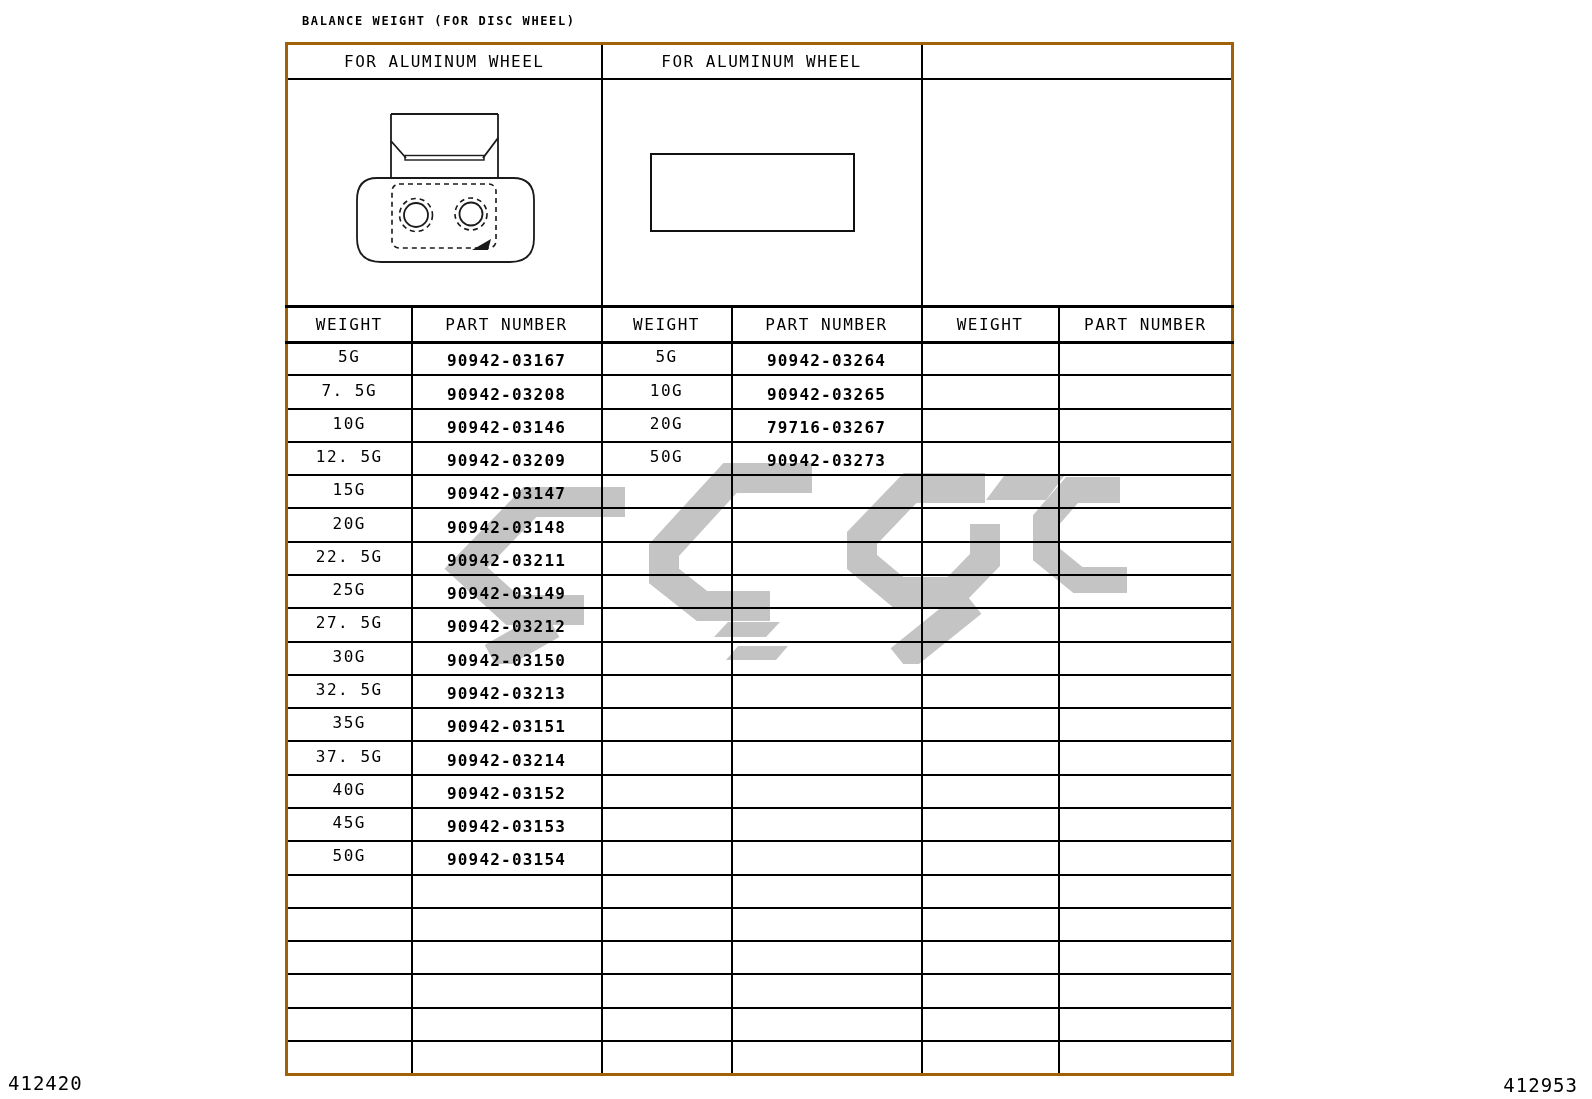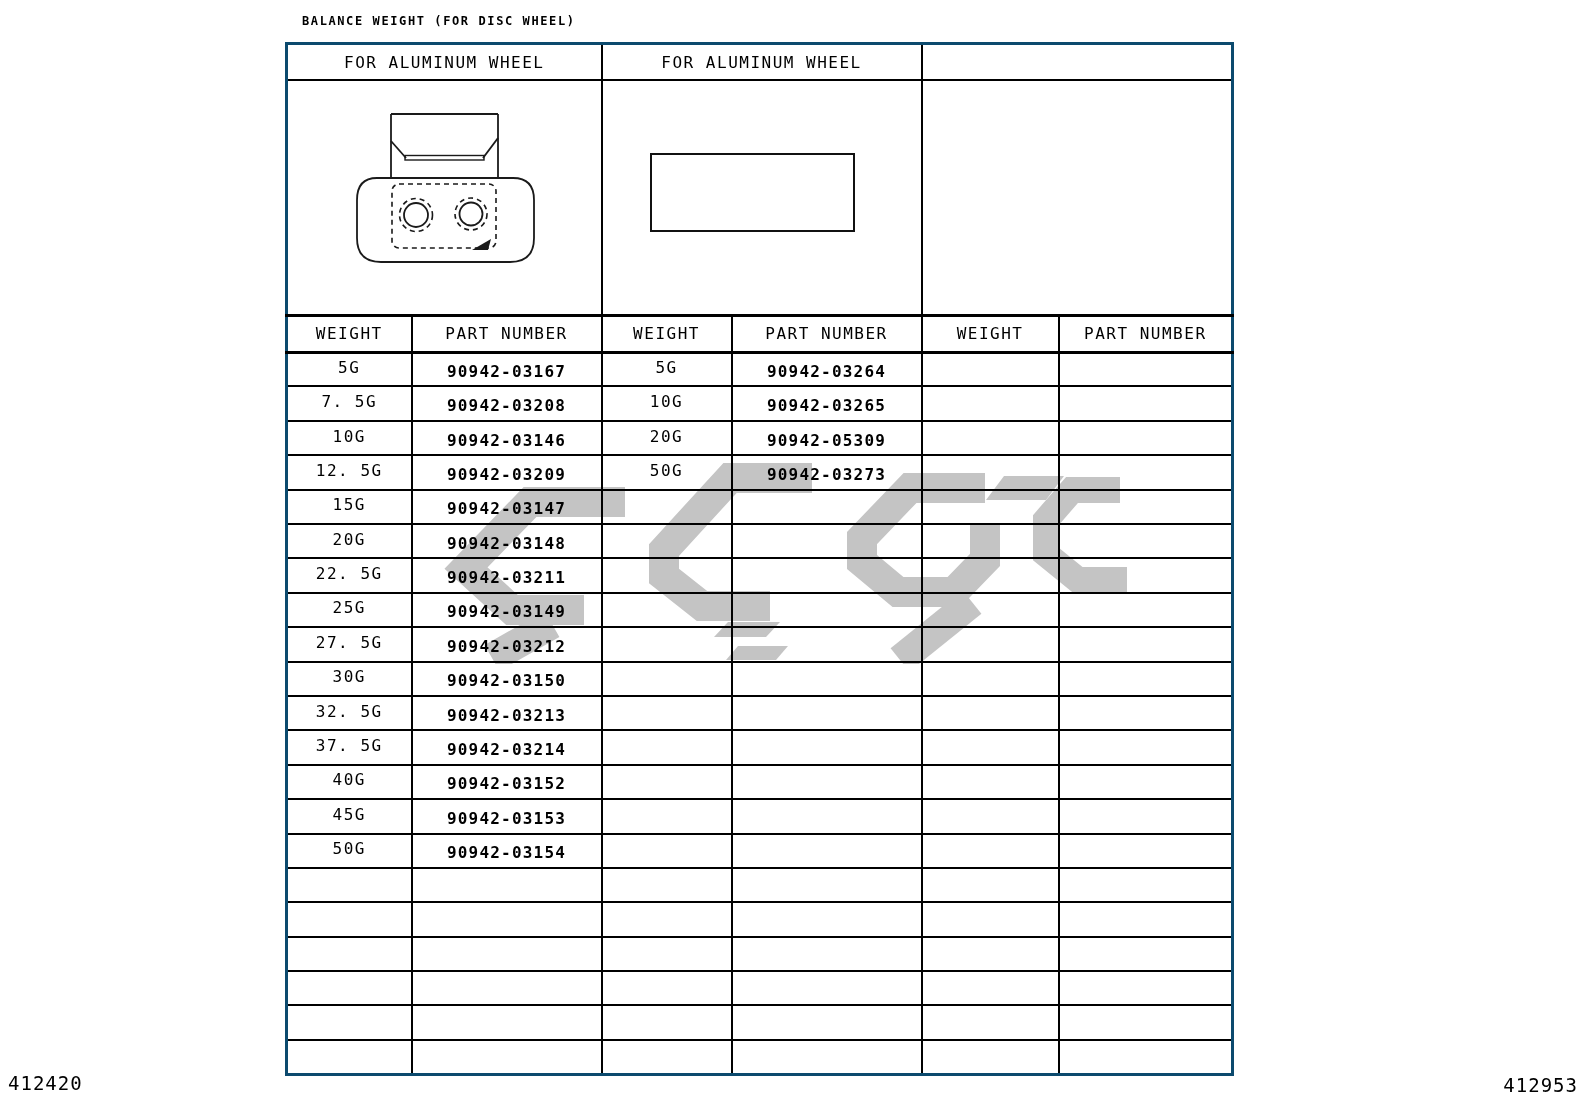--- a/index.html
+++ b/index.html
@@ -16,21 +16,21 @@
     font-size:12px;font-weight:700;letter-spacing:1.6px;white-space:pre;
   }
   
   .watermark{position:absolute;left:430px;top:448px;z-index:1;}
   
   table.pt{
     position:absolute;left:285px;top:42px;z-index:2;
     width:946px;height:1034px;
     border-collapse:collapse;table-layout:fixed;
     background:transparent;
-    border:3px solid #0c4a6e;
+    border:3px solid #a16207;
   }
   table.pt td{
     border:2px solid #000;
     text-align:center;vertical-align:middle;
     padding:0;overflow:hidden;
     background:transparent;
   }
   td.gs{border-left-width:3px;}
   tr.gh{height:34px;}
   tr.gh td{font-size:16px;letter-spacing:1.5px;}
@@ -119,21 +119,21 @@
           <td><span class="ptxt">90942-03208</span></td>
           <td class="gs"><span class="wtxt">10G</span></td>
           <td><span class="ptxt">90942-03265</span></td>
           <td class="gs"></td>
           <td></td>
         </tr>
         <tr class="data-row">
           <td><span class="wtxt">10G</span></td>
           <td><span class="ptxt">90942-03146</span></td>
           <td class="gs"><span class="wtxt">20G</span></td>
-          <td><span class="ptxt">90942-05309</span></td>
+          <td><span class="ptxt">79716-03267</span></td>
           <td class="gs"></td>
           <td></td>
         </tr>
         <tr class="data-row">
           <td><span class="wtxt">12. 5G</span></td>
           <td><span class="ptxt">90942-03209</span></td>
           <td class="gs"><span class="wtxt">50G</span></td>
           <td><span class="ptxt">90942-03273</span></td>
           <td class="gs"></td>
           <td></td>
@@ -182,20 +182,28 @@
           <td><span class="wtxt">30G</span></td>
           <td><span class="ptxt">90942-03150</span></td>
           <td class="gs"></td>
           <td></td>
           <td class="gs"></td>
           <td></td>
         </tr>
         <tr class="data-row">
           <td><span class="wtxt">32. 5G</span></td>
           <td><span class="ptxt">90942-03213</span></td>
+          <td class="gs"></td>
+          <td></td>
+          <td class="gs"></td>
+          <td></td>
+        </tr>
+        <tr class="data-row">
+          <td><span class="wtxt">35G</span></td>
+          <td><span class="ptxt">90942-03151</span></td>
           <td class="gs"></td>
           <td></td>
           <td class="gs"></td>
           <td></td>
         </tr>
         <tr class="data-row">
           <td><span class="wtxt">37. 5G</span></td>
           <td><span class="ptxt">90942-03214</span></td>
           <td class="gs"></td>
           <td></td>

